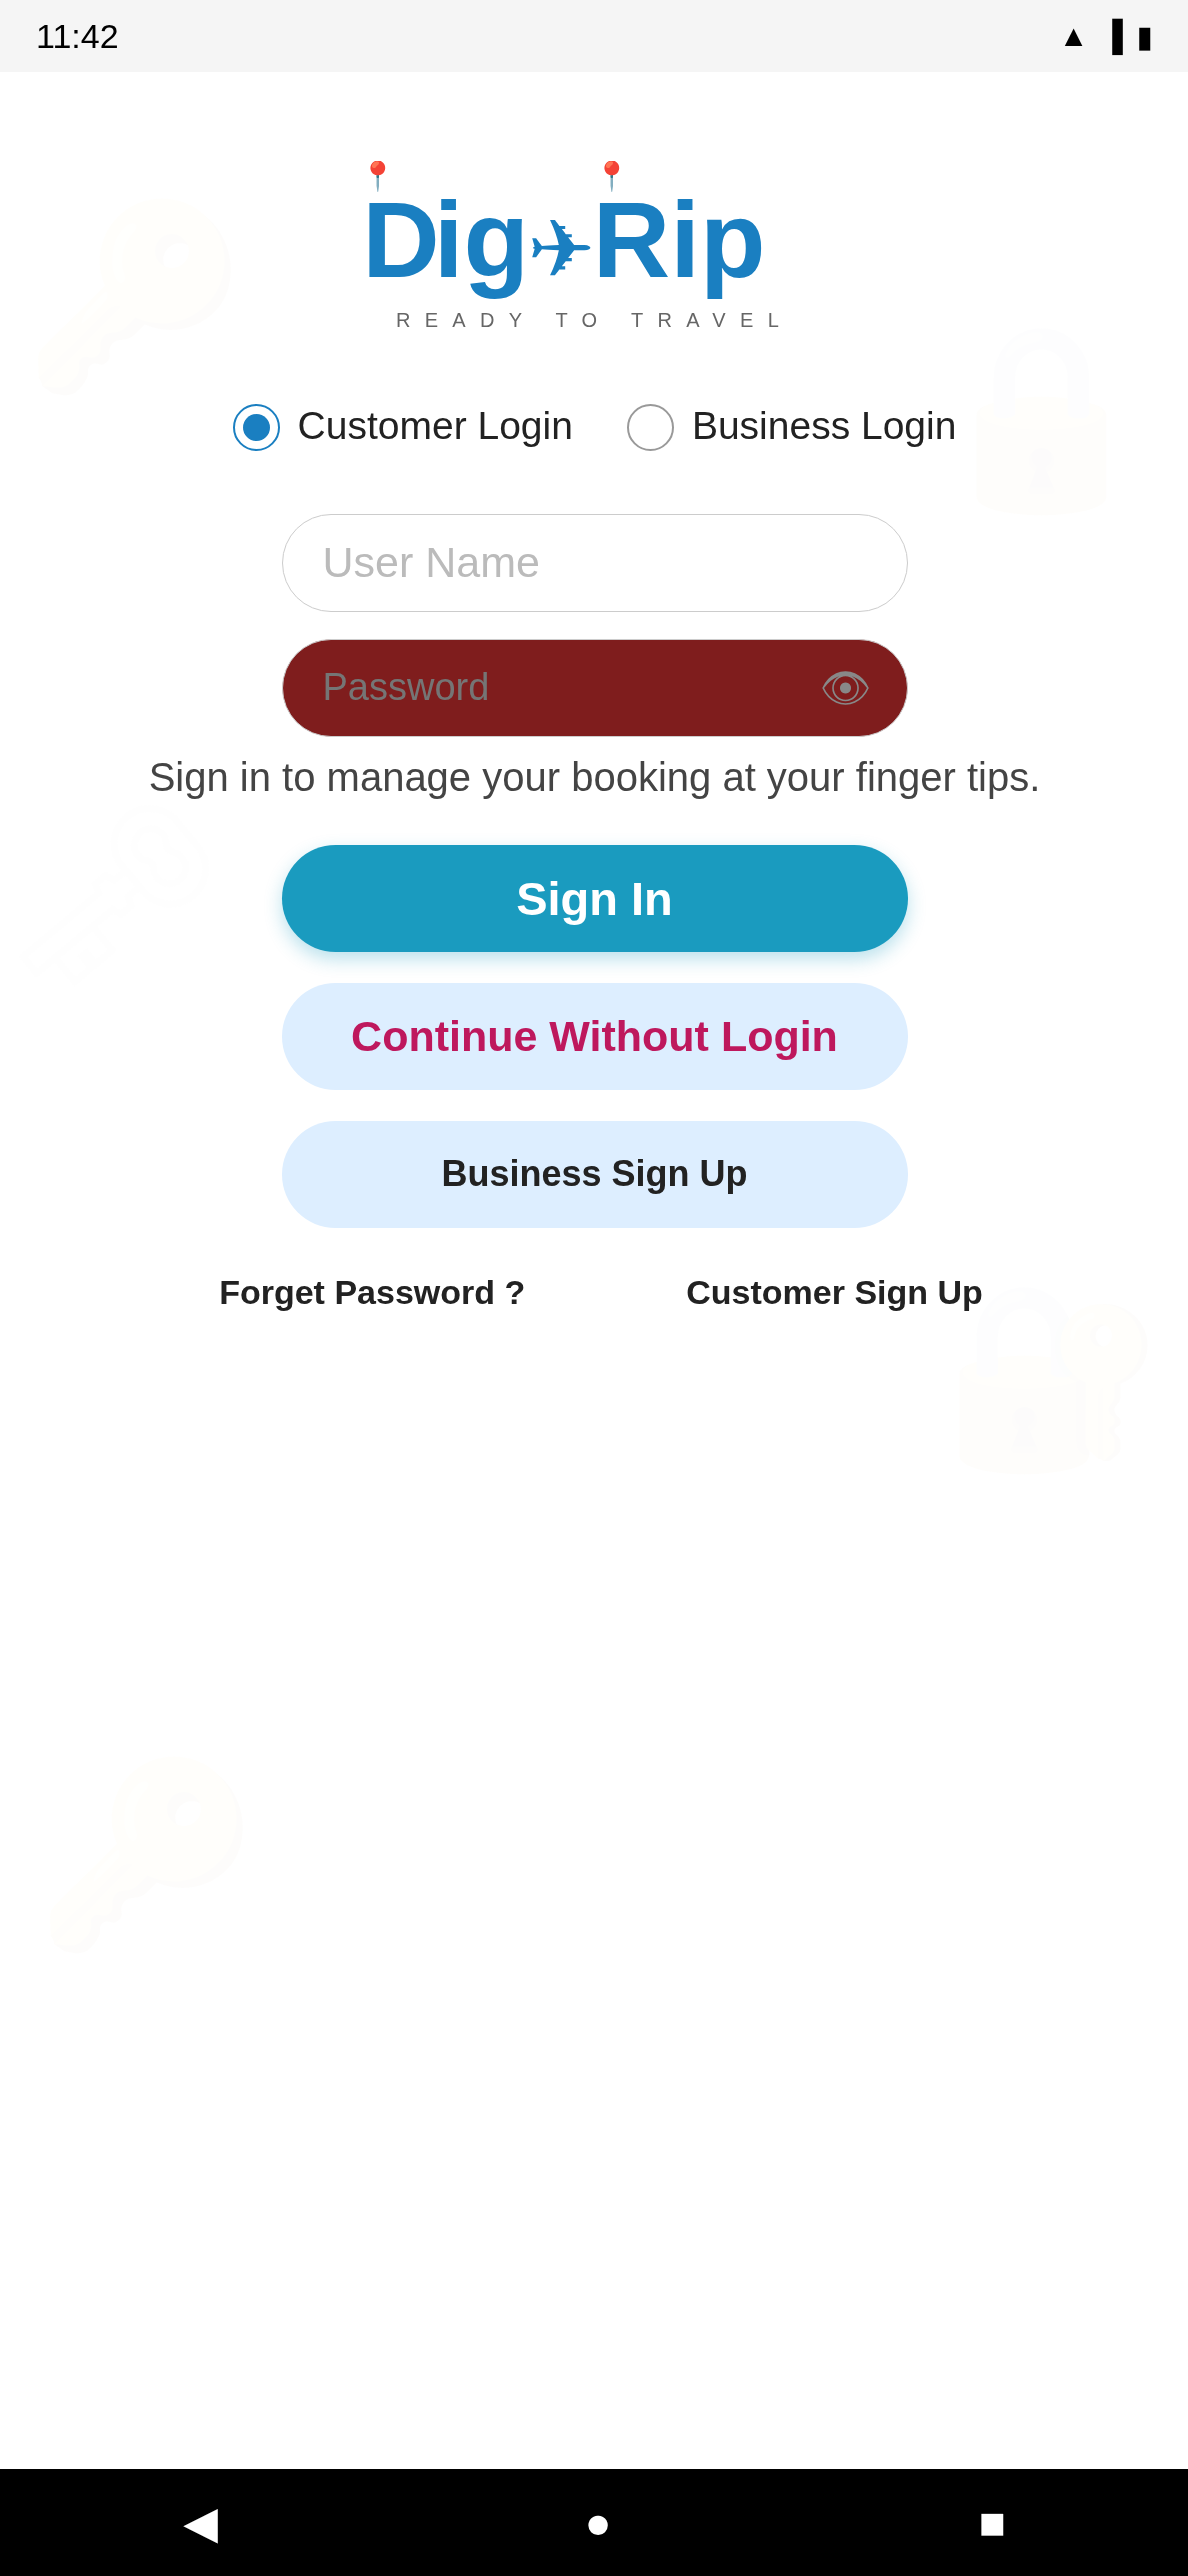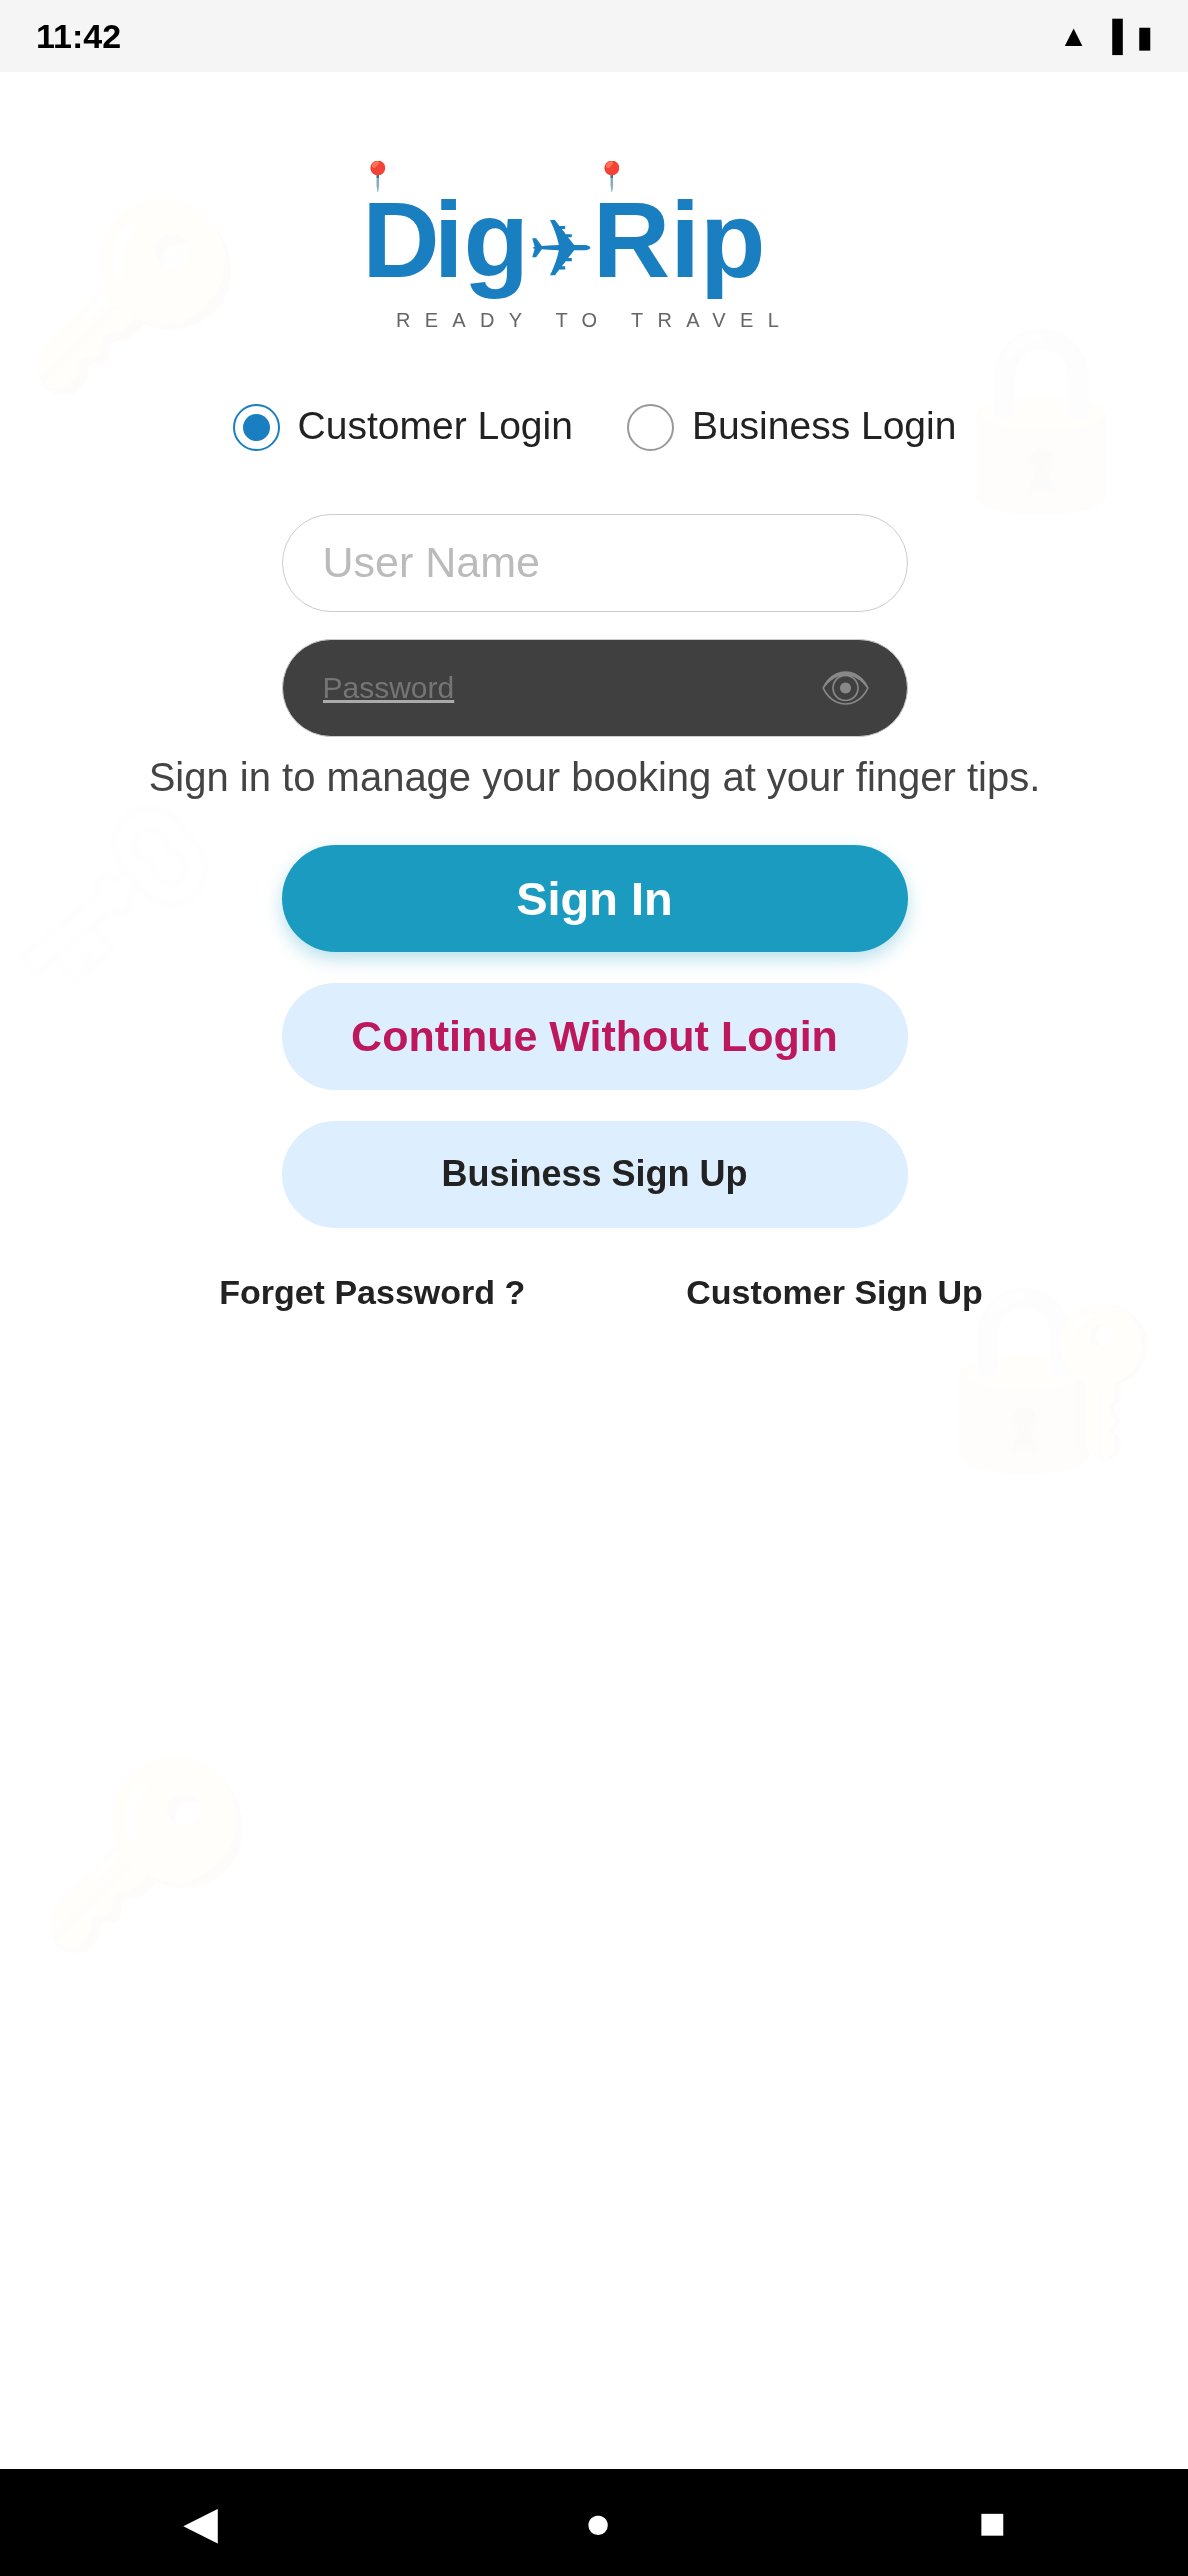--- a/index.html
+++ b/index.html
@@ -23,21 +23,21 @@
       height: 72px;
       background-color: #f5f5f5;
       display: flex;
       align-items: center;
       justify-content: space-between;
       padding: 0 36px;
     }
 
     .status-time {
       font-size: 34px;
-      font-weight: bold;
+      font-weight: normal;
       color: #000;
     }
 
     .status-icons {
       display: flex;
       align-items: center;
       gap: 13.4px;
     }
 
     .status-icon {
@@ -166,25 +166,24 @@
       position: relative;
       margin-bottom: 18px;
     }
 
     .password-field {
       width: 100%;
       height: 98px;
       border: 1.8px solid #ccc;
       border-radius: 49px;
       padding: 0 40px;
-      font-size: 30px;
+      font-size: 38px;
       color: #aaa;
-      background: #404040;
+      background: #7f1d1d;
       outline: none;
-      text-decoration: underline;
     }
 
     .eye-icon {
       position: absolute;
       right: 36px;
       top: 50%;
       transform: translateY(-50%);
       font-size: 41px;
       color: #888;
       cursor: pointer;

